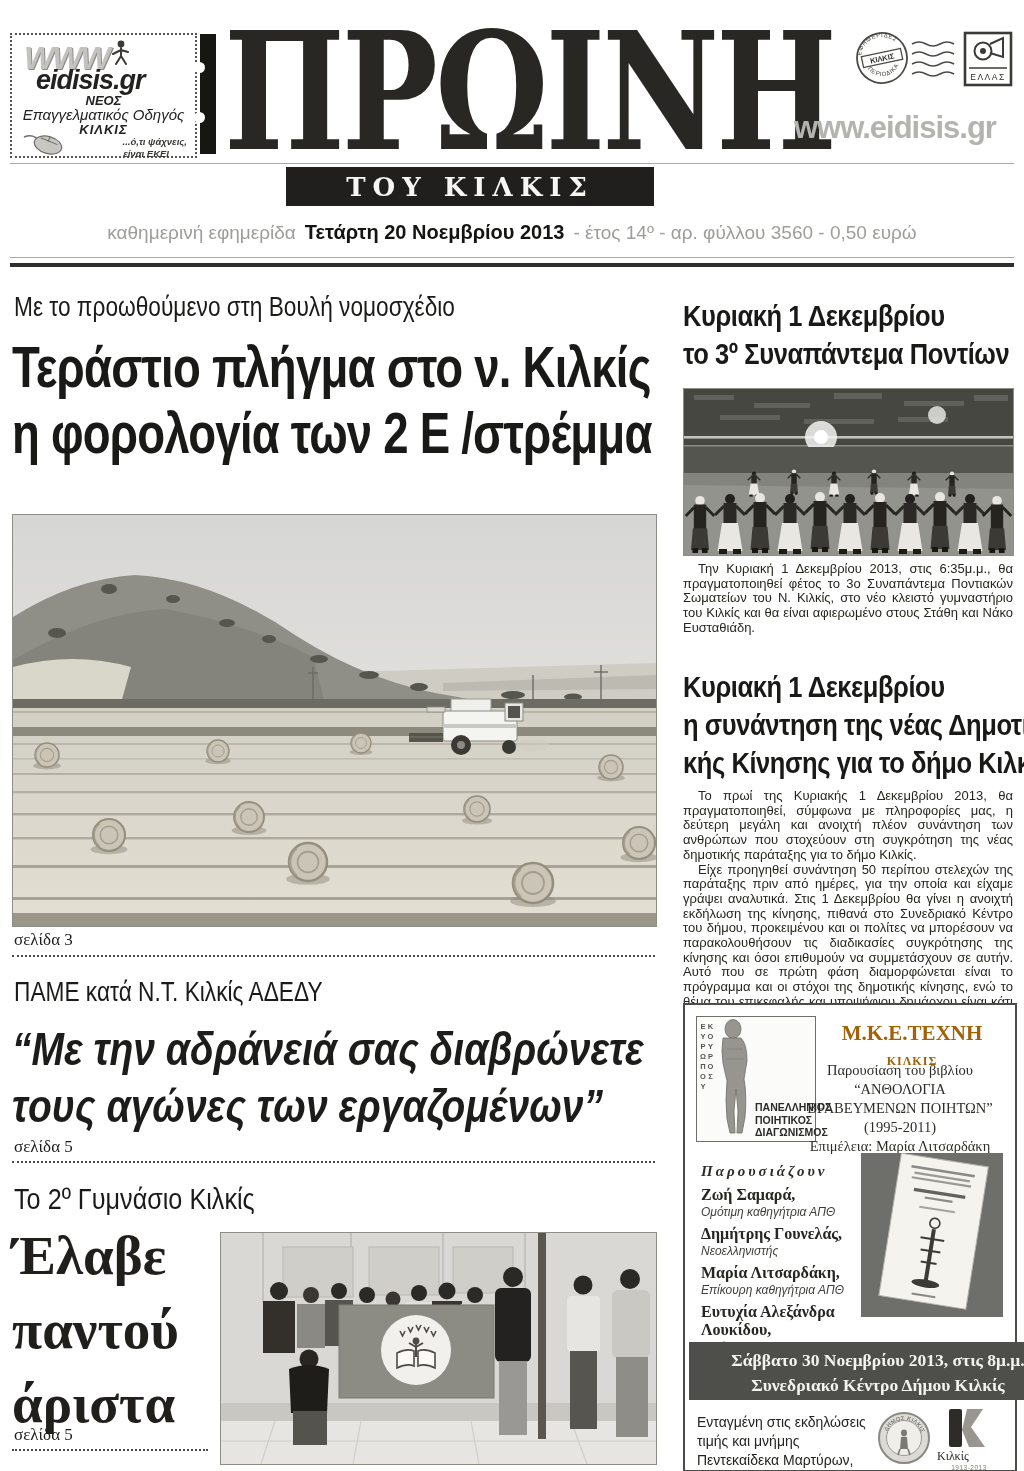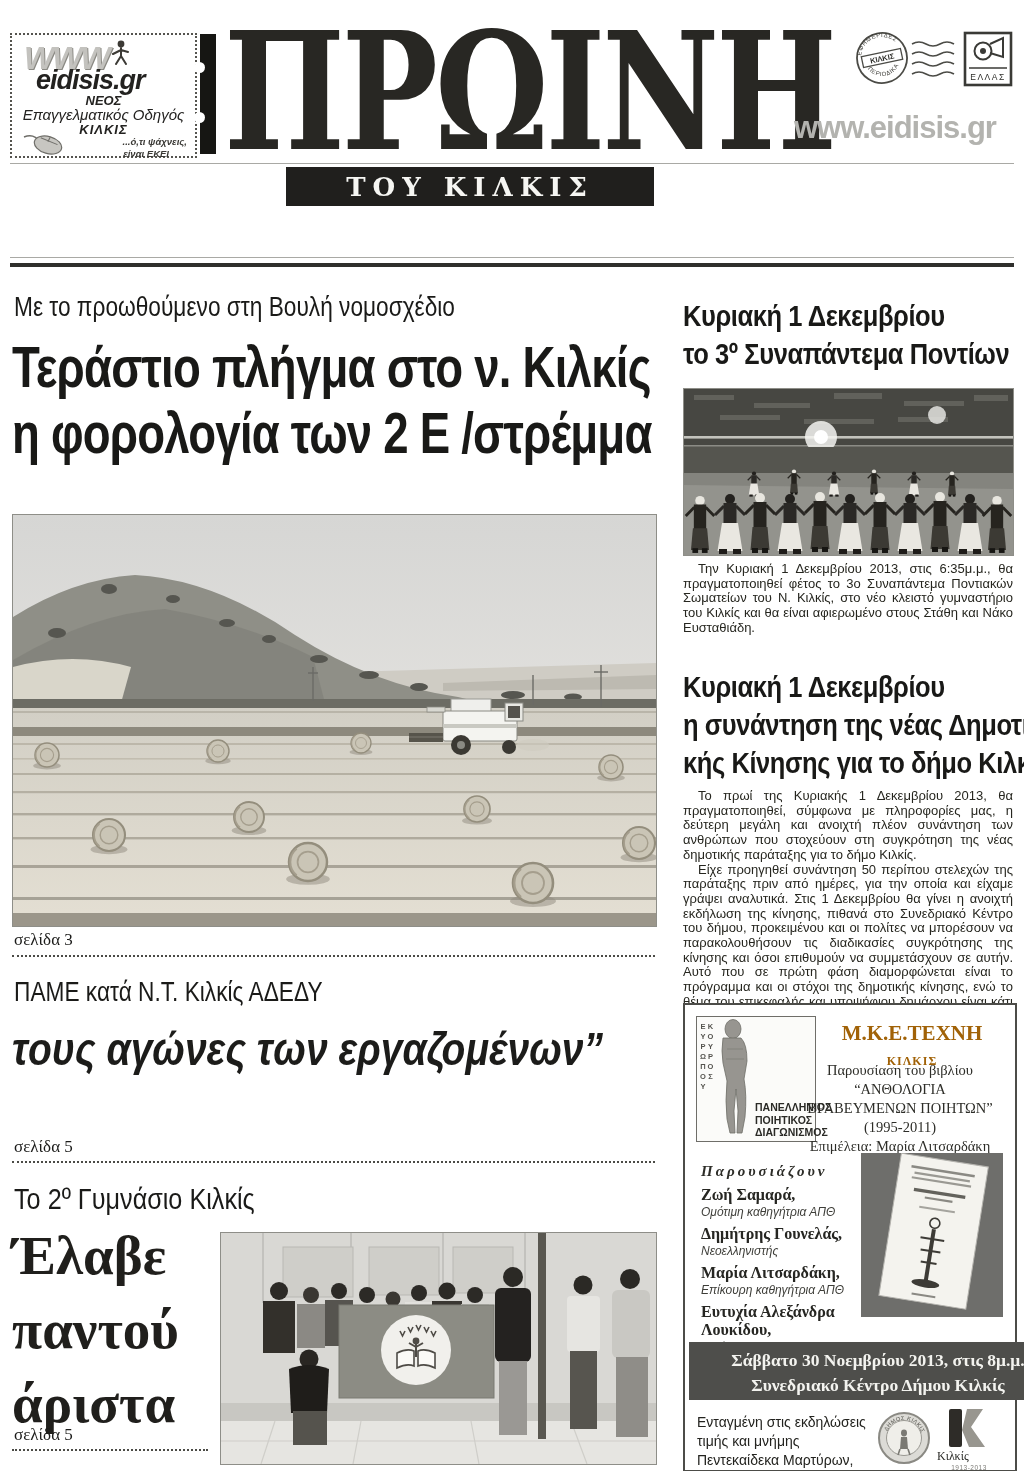--- a/index.html
+++ b/index.html
@@ -136,20 +136,25 @@
       <text x="24" y="48" font-size="8.5" letter-spacing="1.5" text-anchor="middle" fill="#2d2d29">ΕΛΛΑΣ</text>
     </g>
   </svg>
 
   <div class="abs rule" style="left:10px;top:163px;width:1004px;height:1px;"></div>
 
   <div class="abs subbar" style="left:286px;top:167px;width:368px;height:39px;">
     <span>ΤΟΥ ΚΙΛΚΙΣ</span>
   </div>
 
+  <div class="abs dateline" style="left:0;top:221px;width:1024px;">
+    <span>καθημερινή εφημερίδα</span>
+    <span class="date">Τετάρτη 20 Νοεμβρίου 2013</span>
+    <span>- έτος 14º - αρ. φύλλου 3560 - 0,50 ευρώ</span>
+  </div>
   <div class="abs rule" style="left:10px;top:257px;width:1004px;height:1px;"></div>
   <div class="abs thickrule" style="left:10px;top:263px;width:1004px;height:4px;"></div>
 
   <div class="abs kicker" style="left:14px;top:292px;">
     <span class="cx">Με το προωθούμενο στη Βουλή νομοσχέδιο</span>
   </div>
   <div class="abs headline-main" style="left:12px;top:334px;">
     <div><span class="cx">Τεράστιο πλήγμα στο ν. Κιλκίς</span></div>
     <div><span class="cx">η φορολογία των 2 Ε /στρέμμα</span></div>
   </div>
@@ -235,20 +240,21 @@
     <use href="#bale" transform="translate(520,368) scale(2)"></use>
   </svg>
 
   <div class="abs pageref" style="left:14px;top:930px;">σελίδα 3</div>
   <div class="abs dotted" style="left:12px;top:955px;width:643px;"></div>
 
   <div class="abs kicker" style="left:14px;top:977px;">
     <span class="cx">ΠΑΜΕ κατά Ν.Τ. Κιλκίς ΑΔΕΔΥ</span>
   </div>
   <div class="abs headline-quote" style="left:12px;top:1020px;">
+    <div><span class="cx">“Με την αδράνειά σας διαβρώνετε</span></div>
     <div><span class="cx">τους αγώνες των εργαζομένων”</span></div>
   </div>
   <div class="abs pageref" style="left:14px;top:1137px;">σελίδα 5</div>
   <div class="abs dotted" style="left:12px;top:1161px;width:643px;"></div>
 
   <div class="abs kicker" style="left:14px;top:1182px;font-size:30px;">
     <span class="cx">Το 2º Γυμνάσιο Κιλκίς</span>
   </div>
   <div class="abs serif-head" style="left:12px;top:1219px;">
     <div>Έλαβε</div>

